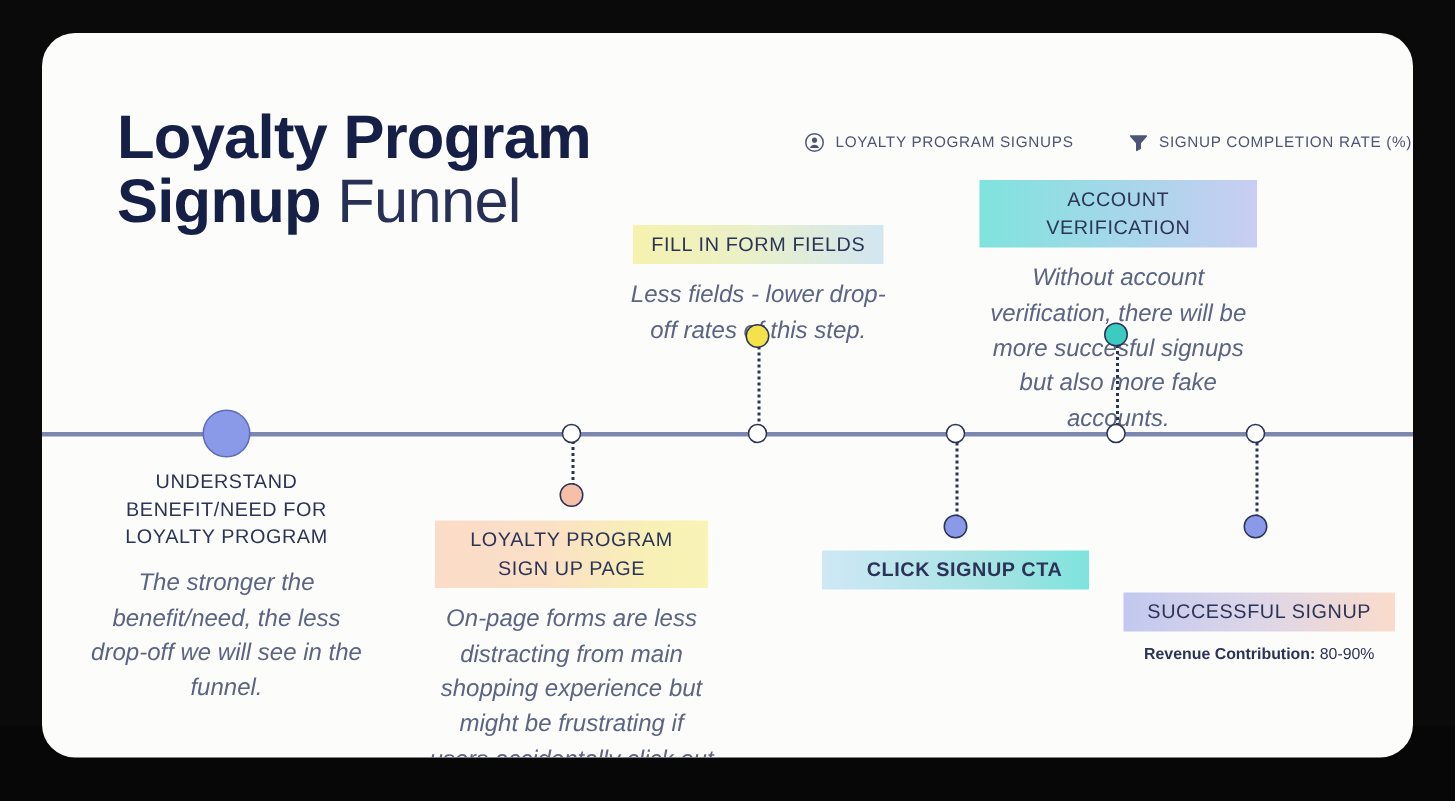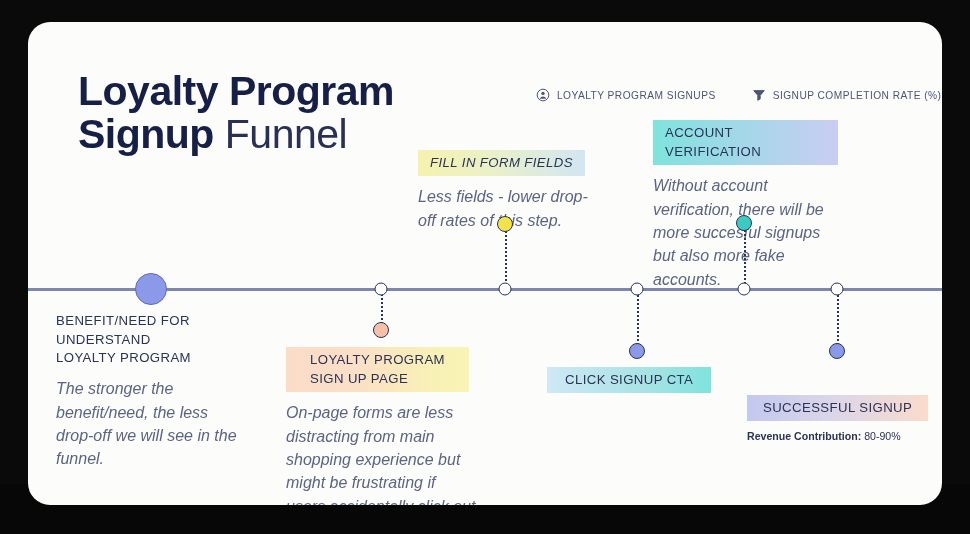--- a/index.html
+++ b/index.html
@@ -118,21 +118,21 @@
     height: 16px;
     border-radius: 50%;
     border: 1.8px solid #2b3357;
     transform: translate(-50%, -50%);
     z-index: 5;
   }
 
   
   .milestone {
     position: absolute;
-    text-align: left;
+    text-align: center;
   }
   .ms-heading-plain {
     font-size: 13.2px;
     font-weight: 400;
     letter-spacing: 0.4px;
     line-height: 1.42;
     color: #2b3357;
   }
   .ms-chip {
     display: inline-block;
@@ -216,44 +216,44 @@
     <div class="axis-node small" style="left:809px;"></div>
 
     <div class="bubble-dot" style="left:353px; top:308px; background:#f5bfa8;"></div>
     <div class="bubble-dot" style="left:477px; top:202px; background:#f4e24b;"></div>
     <div class="bubble-dot" style="left:609px; top:329px; background:#8a9ae8;"></div>
     <div class="bubble-dot" style="left:716px; top:201px; background:#3ccbc0;"></div>
     <div class="bubble-dot" style="left:809px; top:329px; background:#8a9ae8;"></div>
 
     <div class="milestone" style="left:28px; top:290px; width:190px;">
       <div class="ms-heading-plain">
+        <div>UNDERSTAND</div>
         <div>BENEFIT/NEED FOR</div>
-        <div>UNDERSTAND</div>
         <div>LOYALTY PROGRAM</div>
       </div>
       <div class="ms-caption">The stronger the benefit/need, the less drop-off we will see in the funnel.</div>
     </div>
 
     <div class="milestone" style="left:258px; top:325px; width:190px;">
       <div class="ms-chip" style="background:linear-gradient(90deg,#fbdcc8 0%,#fbdfc6 38%,#f8f0b6 78%,#f8f4b4 100%); padding-left:24px; padding-right:24px;">
         <span>LOYALTY PROGRAM</span><br>
         <span>SIGN UP PAGE</span>
       </div>
       <div class="ms-caption">On-page forms are less distracting from main shopping experience but might be frustrating if users accidentally click out halfway</div>
     </div>
 
     <div class="milestone" style="left:390px; top:128px; width:175px;">
-      <div class="ms-chip" style="background:linear-gradient(90deg,#f6f2ae 0%,#eaf0c8 45%,#d2e6f2 100%);font-style:italic;">
+      <div class="ms-chip" style="background:linear-gradient(90deg,#f6f2ae 0%,#eaf0c8 45%,#d2e6f2 100%);">
         <span>FILL IN FORM FIELDS</span>
       </div>
       <div class="ms-caption">Less fields - lower drop-off rates of this step.</div>
     </div>
 
     <div class="milestone" style="left:519px; top:345px; width:180px;">
-      <div class="ms-chip" style="background:linear-gradient(90deg,#cfe8f6 0%,#a8e3e4 60%,#7fe3dd 100%); padding-left:18px; padding-right:18px;">
+      <div class="ms-chip" style="background:linear-gradient(90deg,#cfe8f6 0%,#a8e3e4 60%,#7fe3dd 100%); padding-left:30px; padding-right:18px;font-weight:bold;">
         <span>CLICK SIGNUP CTA</span>
       </div>
     </div>
 
     <div class="milestone" style="left:625px; top:98px; width:185px;">
       <div class="ms-chip" style="background:linear-gradient(90deg,#7fe3dd 0%,#a8d6ea 55%,#c9cdf2 100%);">
         <span>ACCOUNT VERIFICATION</span>
       </div>
       <div class="ms-caption">Without account verification, there will be more succesful signups but also more fake accounts.</div>
     </div>

